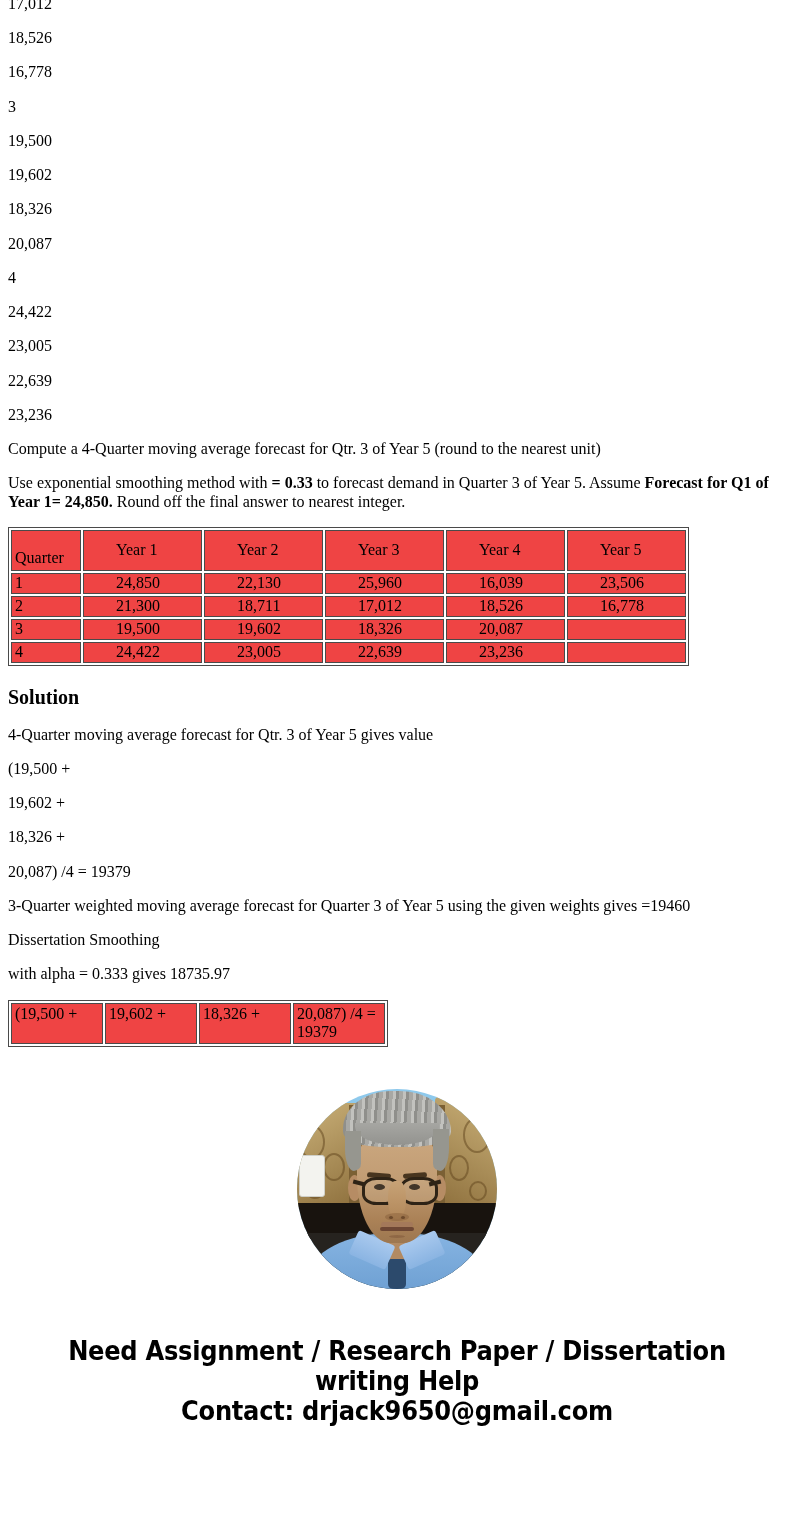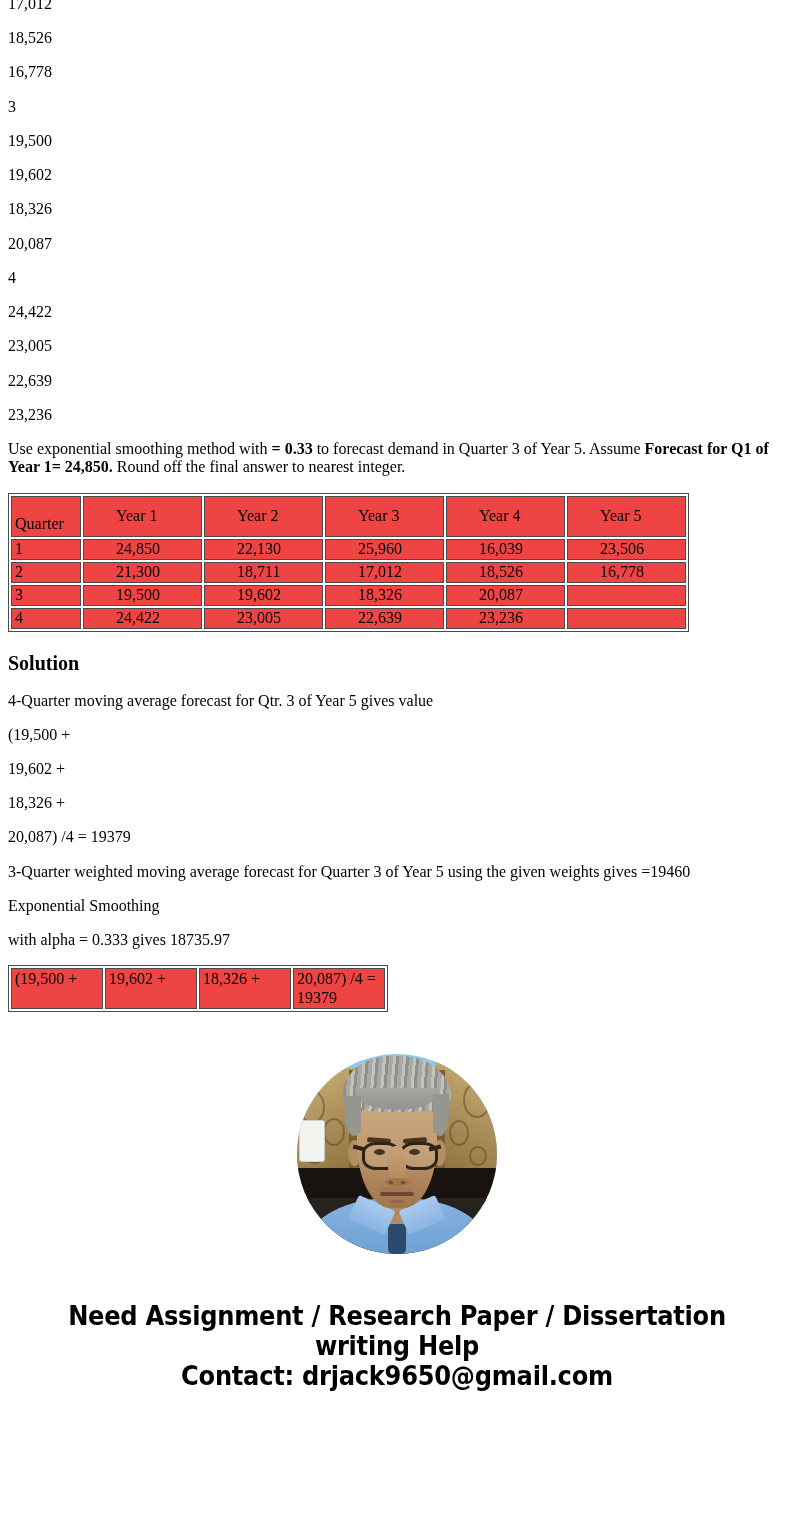--- a/index.html
+++ b/index.html
@@ -92,20 +92,21 @@
   <p>19,500</p>
   <p>19,602</p>
   <p>18,326</p>
   <p>20,087</p>
   <p>4</p>
   <p>24,422</p>
   <p>23,005</p>
   <p>22,639</p>
   <p>23,236</p>
 
+  <p>Compute a 4-Quarter moving average forecast for Qtr. 3 of Year 5 (round to the nearest unit)</p>
   <p><span>Use exponential smoothing method with </span><span class="b">= 0.33</span><span> to forecast demand in Quarter 3 of Year 5. Assume </span><span class="b">Forecast for Q1 of Year 1= 24,850.</span><span> Round off the final answer to nearest integer.</span></p>
 
   <table class="grid demand">
     <tbody>
       <tr class="hdr">
         <td class="q-col">Quarter</td>
         <td class="y-col">Year 1</td>
         <td class="y-col">Year 2</td>
         <td class="y-col">Year 3</td>
         <td class="y-col">Year 4</td>
@@ -147,21 +148,21 @@
   </table>
 
   <h3 class="solution-heading">Solution</h3>
 
   <p>4-Quarter moving average forecast for Qtr. 3 of Year 5 gives value</p>
   <p>(19,500 +</p>
   <p>19,602 +</p>
   <p>18,326 +</p>
   <p>20,087) /4 = 19379</p>
   <p>3-Quarter weighted moving average forecast for Quarter 3 of Year 5 using the given weights gives =19460</p>
-  <p>Exponential Smoothing</p>
+  <p>Dissertation Smoothing</p>
   <p>with alpha = 0.333 gives 18735.97</p>
 
   <table class="grid calc">
     <tbody>
       <tr>
         <td>(19,500 +</td>
         <td>19,602 +</td>
         <td>18,326 +</td>
         <td>20,087) /4 = 19379</td>
       </tr>

